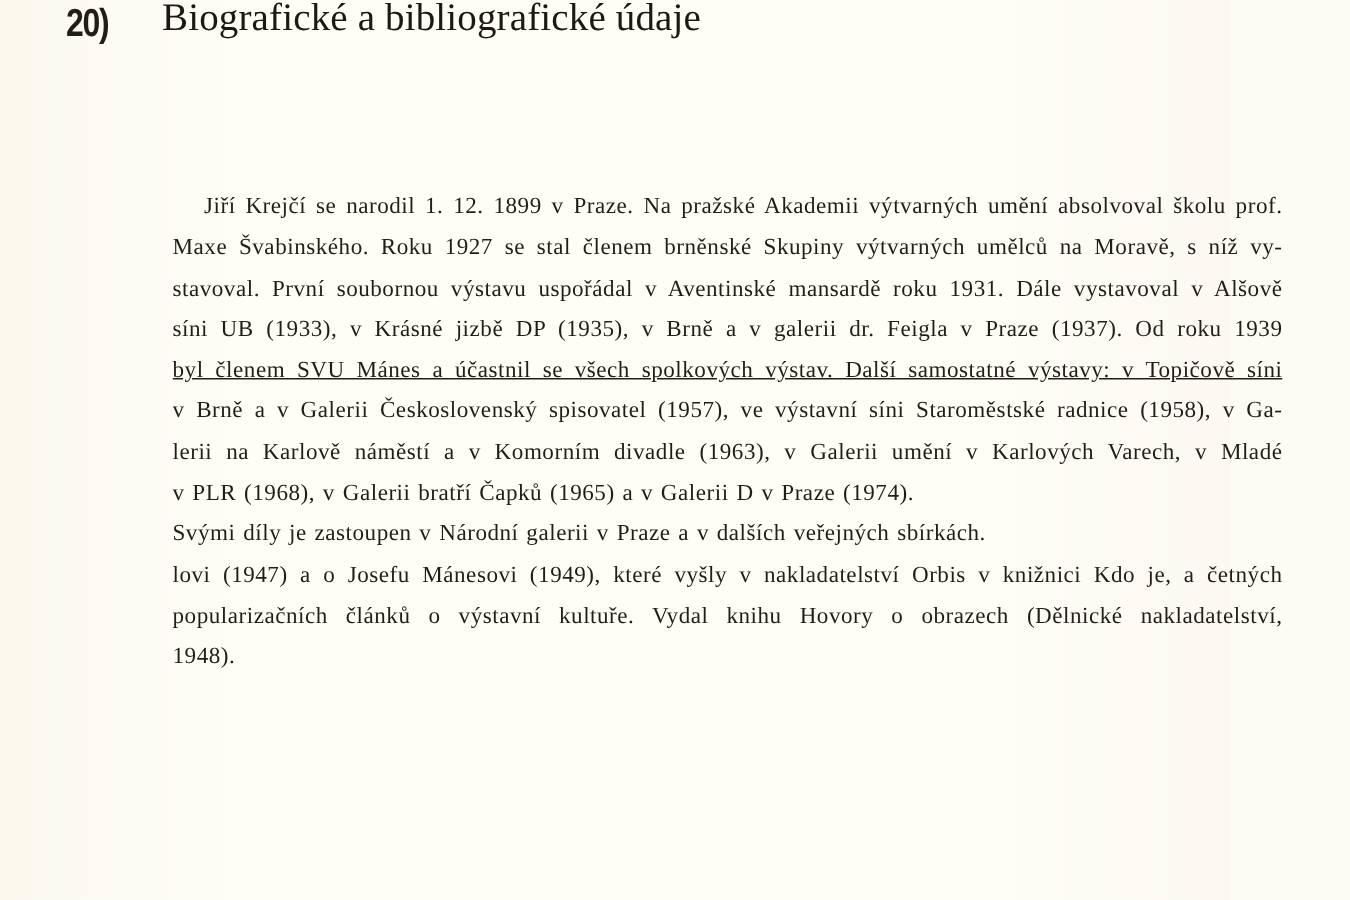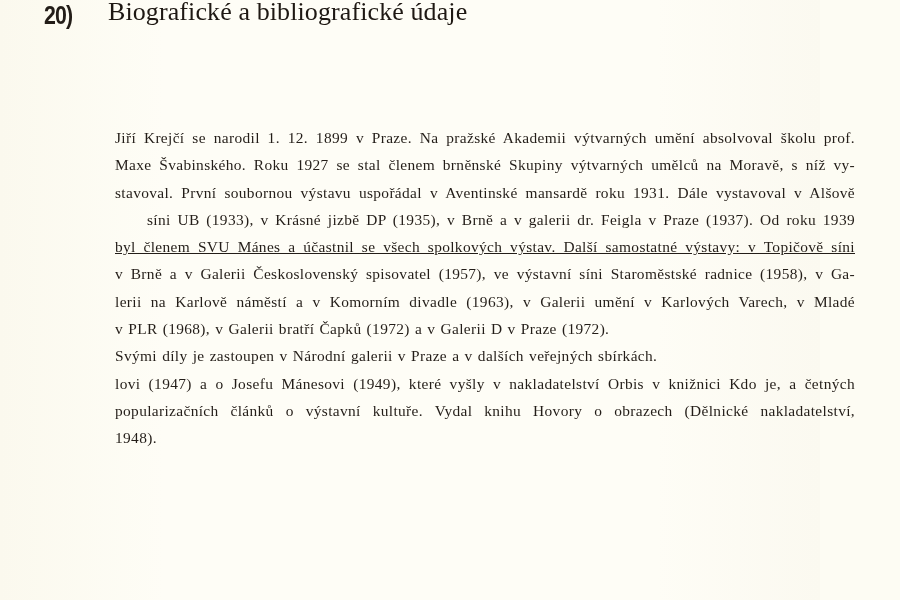--- a/index.html
+++ b/index.html
@@ -73,27 +73,27 @@
 <body>
 
 <div class="page">
 
   <div class="heading">
     <span class="num">20)</span>
     <span class="title">Biografické a bibliografické údaje</span>
   </div>
 
   <div class="body-text">
-    <div class="line justify" style="white-space: normal; overflow: hidden;">Jiří Krejčí se narodil 1. 12. 1899 v Praze. Na pražské Akademii výtvarných umění absolvoval školu prof.</div>
+    <div class="line justify" style="white-space: normal; overflow: hidden; margin-left: 21px;">Jiří Krejčí se narodil 1. 12. 1899 v Praze. Na pražské Akademii výtvarných umění absolvoval školu prof.</div>
     <div class="line justify" style="white-space: normal; overflow: hidden;">Maxe Švabinského. Roku 1927 se stal členem brněnské Skupiny výtvarných umělců na Moravě, s níž vy-</div>
     <div class="line justify" style="white-space: normal; overflow: hidden; font-family: Liberation Serif, serif;">stavoval. První soubornou výstavu uspořádal v Aventinské mansardě roku 1931. Dále vystavoval v Alšově</div>
-    <div class="line justify" style="white-space: normal; overflow: hidden; margin-left: 32px;">síni UB (1933), v Krásné jizbě DP (1935), v Brně a v galerii dr. Feigla v Praze (1937). Od roku 1939</div>
+    <div class="line justify" style="white-space: normal; overflow: hidden;">síni UB (1933), v Krásné jizbě DP (1935), v Brně a v galerii dr. Feigla v Praze (1937). Od roku 1939</div>
     <div class="line justify" style="white-space: normal; overflow: hidden; text-decoration: underline;">byl členem SVU Mánes a účastnil se všech spolkových výstav. Další samostatné výstavy: v Topičově síni</div>
     <div class="line justify" style="white-space: normal; overflow: hidden;">v Brně a v Galerii Československý spisovatel (1957), ve výstavní síni Staroměstské radnice (1958), v Ga-</div>
     <div class="line justify" style="white-space: normal; overflow: hidden;">lerii na Karlově náměstí a v Komorním divadle (1963), v Galerii umění v Karlových Varech, v Mladé</div>
-    <div class="line" style="white-space: nowrap; overflow: hidden;">v PLR (1968), v Galerii bratří Čapků (1972) a v Galerii D v Praze (1972).</div>
+    <div class="line" style="white-space: nowrap; overflow: hidden;">v PLR (1968), v Galerii bratří Čapků (1965) a v Galerii D v Praze (1974).</div>
     <div class="line" style="white-space: nowrap; overflow: hidden;">Svými díly je zastoupen v Národní galerii v Praze a v dalších veřejných sbírkách.</div>
     <div class="line justify" style="white-space: normal; overflow: hidden;">lovi (1947) a o Josefu Mánesovi (1949), které vyšly v nakladatelství Orbis v knižnici Kdo je, a četných</div>
     <div class="line justify" style="white-space: normal; overflow: hidden;">popularizačních článků o výstavní kultuře. Vydal knihu  Hovory  o  obrazech  (Dělnické  nakladatelství,</div>
     <div class="line" style="white-space: nowrap; overflow: hidden;">1948).</div>
   </div>
 
 </div>
 
 </body></html>

